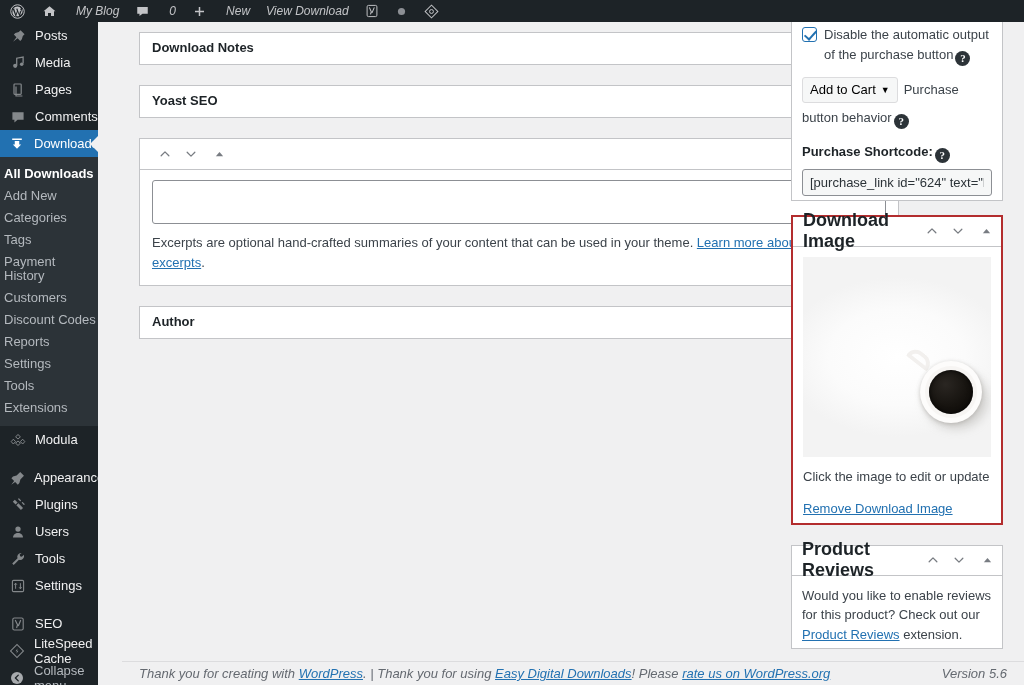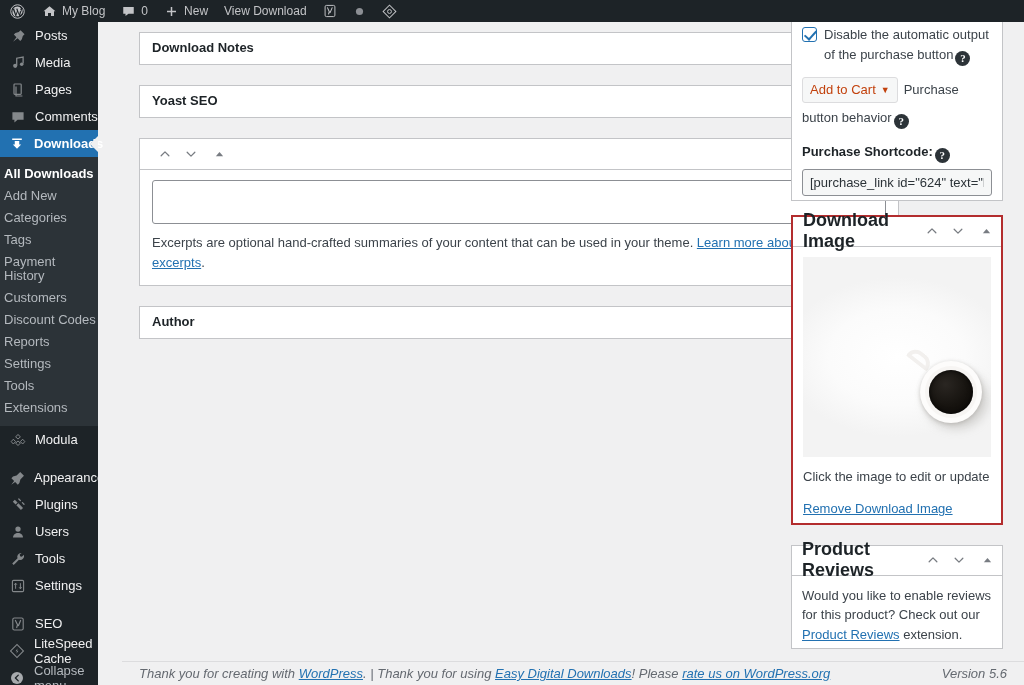--- a/index.html
+++ b/index.html
@@ -17,43 +17,43 @@
   #adminbar {
     position: absolute; top: 0; left: 0;
     width: 1024px; height: 22px;
     background: #1d2327;
     color: #c3c4c7;
     display: flex; align-items: center;
     font-size: 12px;
     z-index: 50;
   }
   .ab-item {
-    display: flex; align-items: center; gap: 5px;
+    display: flex; align-items: center; gap: 19px;
     height: 22px; padding: 0 8px;
-    color: #c3c4c7; white-space: nowrap;
+    color: #c3c4c7; white-space: nowrap; font-style: italic;
   }
   .ab-item svg { display: block; }
   .ab-logo { padding: 0 9px 0 10px; }
 
   
   #sidebar {
     position: absolute; top: 22px; left: 0;
     width: 98px; height: 663px;
     background: #1d2327;
     z-index: 40;
   }
   .menu-top {
     display: flex; align-items: center; gap: 9px;
     height: 27px; padding: 0 0 0 9px;
     color: #f0f0f1; font-size: 13px; font-weight: 400;
     position: relative;
   }
   .menu-top .mi { width: 17px; height: 17px; display: flex; align-items: center; justify-content: center; opacity: .75; }
   .menu-top.current {
-    background: #2271b1; color: #fff; font-weight: 700;
+    background: #2271b1; color: #fff; font-weight: 400;
   }
   .menu-top.current .mi { opacity: 1; }
   .menu-top.current::after {
     content: ""; position: absolute; right: 0; top: 50%;
     margin-top: -8px; border: 8px solid transparent;
     border-right-color: #f0f0f1;
   }
   .submenu { background: #2c3338; padding: 6px 0 7px; }
   .sub-item {
     display: block; padding: 4px 0 4px 4px;
@@ -171,21 +171,21 @@
     background: #2c3338; color: #fff;
     font-size: 11px; font-weight: 700; line-height: 15px;
     text-align: center; margin-left: 2px;
     font-family: "Liberation Serif", serif;
   }
   .behavior-row { margin-bottom: 8px; line-height: 28px; }
   .sel-disabled {
     display: inline-flex; align-items: center; gap: 5px;
     height: 26px; padding: 0 7px;
     border: 1px solid #dcdcde; border-radius: 3px;
-    background: #f6f7f7; color: #c2410c; font-size: 13px;
+    background: #f6f7f7; color: #000000; font-size: 13px;
     vertical-align: middle; margin-right: 6px;
   }
   .sel-disabled .chev { font-size: 9px; }
   .shortcode-label { font-weight: 600; color: #1d2327; margin: 10px 0 6px; }
   #shortcode-input {
     width: 100%; height: 27px;
     border: 1px solid #8c8f94; border-radius: 3px;
     background: #f6f7f7; color: #2c3338;
     font-family: "Liberation Sans", sans-serif; font-size: 13px;
     padding: 0 7px; outline: none;

